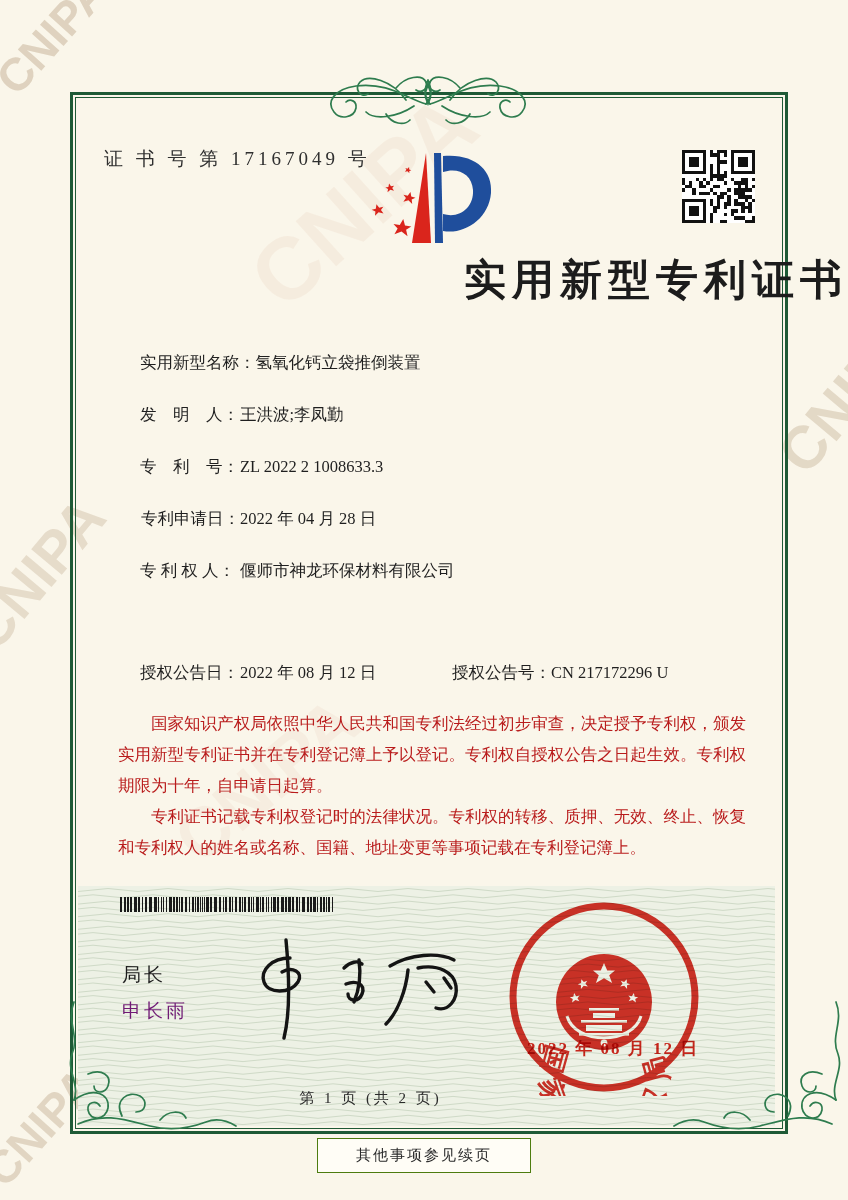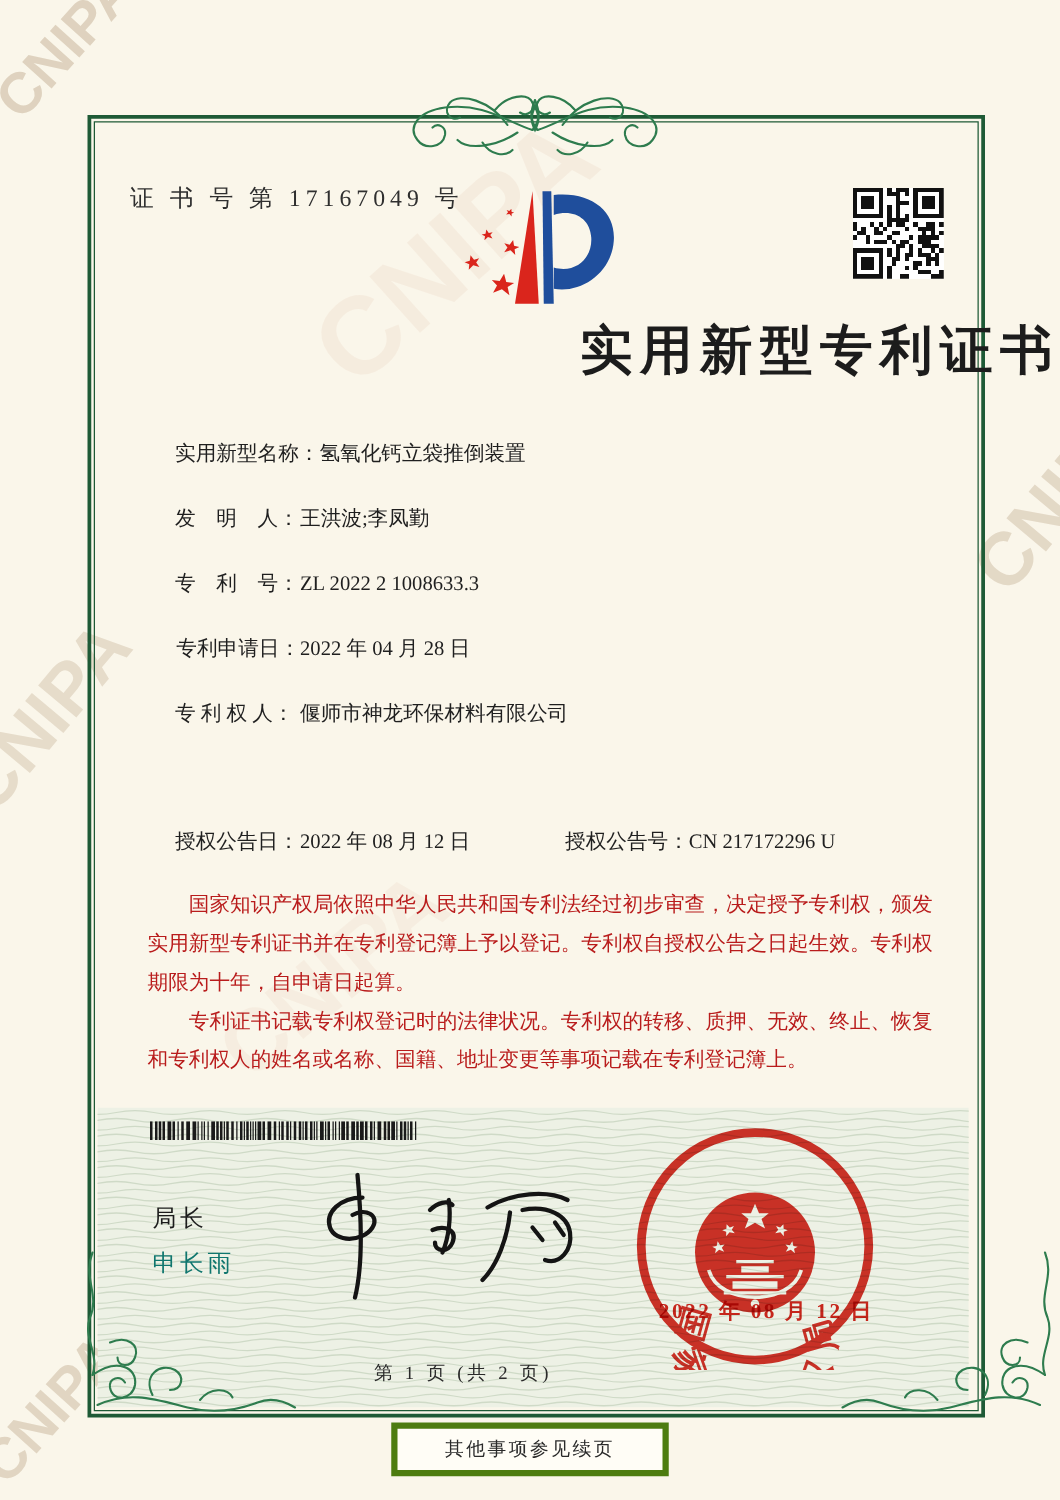--- a/index.html
+++ b/index.html
@@ -31,28 +31,28 @@
   .field .lab{display:inline-block;min-width:100px;margin-left:20px;}
   .f0{top:352px;} .f1{top:404px;} .f2{top:456px;} .f3{top:508px;text-align:right;} .f4{top:560px;} .f5{top:612px;} .f6{top:662px;}
   .grant2{position:absolute;left:452px;top:662px;font-size:16.5px;color:#1f1f1f;white-space:nowrap;}
 
   .body-text{position:absolute;left:118px;top:708px;width:628px;font-size:16.5px;line-height:31px;color:#b91c1c;text-align:justify;}
   .body-text p{margin:0;text-indent:2em;}
 
   #barcode{position:absolute;left:120px;top:897px;}
 
   .sig-role{position:absolute;left:122px;top:962px;font-family:"Liberation Sans",sans-serif;font-size:19px;letter-spacing:3px;color:#1c1c1c;}
-  .sig-name{position:absolute;left:122px;top:998px;font-family:"Liberation Sans",sans-serif;font-size:19px;letter-spacing:3px;color:#0f766e;}
+  .sig-name{position:absolute;left:122px;top:998px;font-family:"Liberation Sans",sans-serif;font-size:19px;letter-spacing:3px;color:#701a75;}
   #signature{position:absolute;left:238px;top:932px;}
 
   #seal{position:absolute;left:505px;top:898px;mix-blend-mode:multiply;opacity:.95;}
   .seal-date{position:absolute;left:527px;top:1037px;font-size:17px;font-weight:700;letter-spacing:2px;color:#d5281e;mix-blend-mode:multiply;}
 
   .page-info{position:absolute;left:0;top:1089px;width:741px;text-align:center;font-size:15px;letter-spacing:3px;color:#2a2a2a;}
-  .cont-box{position:absolute;left:0;right:0;top:1138px;margin:0 auto;width:188px;padding:7px 12px;background:#fffdf6;border:5px solid #4d7c0f;text-align:center;font-size:15px;letter-spacing:2px;color:#2a2a2a;}
+  .cont-box{position:absolute;left:0;right:0;top:1138px;margin:0 auto;width:188px;padding:7px 12px;background:#fffdf6;border:1px solid #4d7c0f;text-align:center;font-size:15px;letter-spacing:2px;color:#2a2a2a;}
 
   .orn{stroke:#2e7c4e;fill:none;stroke-width:1.7;stroke-linecap:round;}
   #top-orn{position:absolute;left:298px;top:60px;}
   #bl-orn{position:absolute;left:60px;top:998px;}
   #br-orn{position:absolute;left:660px;top:998px;}
 </style>
 </head>
 <body>
 
 <div id="cert">

